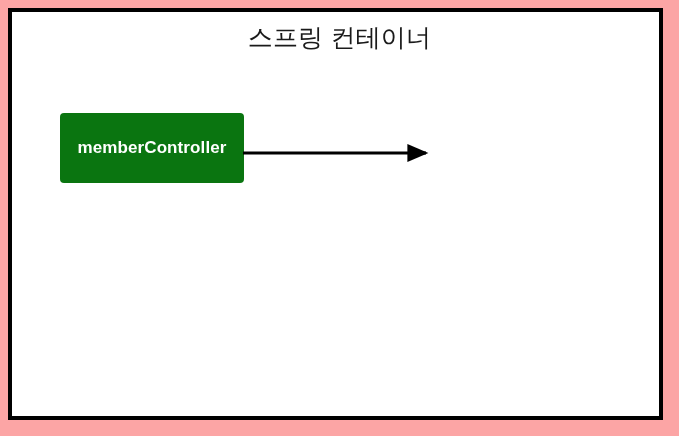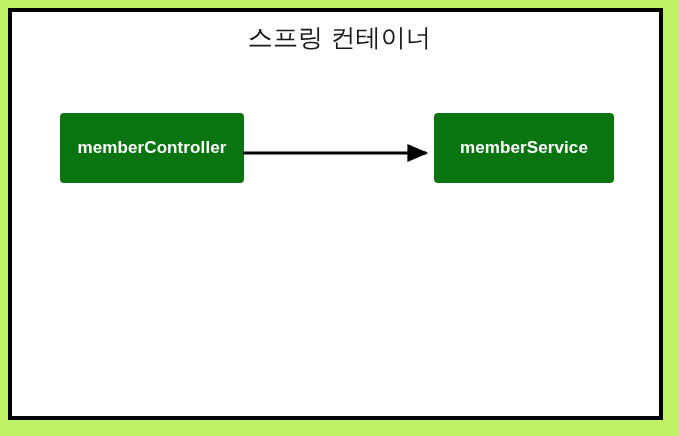--- a/index.html
+++ b/index.html
@@ -7,21 +7,21 @@
     padding: 0;
     background: #ffffff;
   }
   body {
     font-family: "Liberation Sans", "DejaVu Sans", sans-serif;
   }
   #canvas {
     position: relative;
     width: 679px;
     height: 436px;
-    background: #bef264;
+    background: #fca5a5;
     overflow: hidden;
   }
   
   .container-frame {
     position: absolute;
     left: 8px;
     top: 8px;
     width: 655px;      
     height: 412px;     
     border: 4px solid #000000;
@@ -87,23 +87,20 @@
 <div id="canvas">
 
   <div class="container-frame"></div>
 
   <div class="container-title">스프링 컨테이너</div>
 
   <div class="bean-node" id="bean-member-controller">
     <span class="bean-label">memberController</span>
   </div>
 
-  <div class="bean-node" id="bean-member-service">
-    <span class="bean-label">memberService</span>
-  </div>
 
   <div class="dep-arrow">
     <svg width="192" height="30" viewBox="0 0 192 30">
       <defs>
         <marker id="arrowhead" markerWidth="8" markerHeight="8" refX="6.2" refY="3" orient="auto" markerUnits="strokeWidth">
           <path d="M0,0 L7,3 L0,6 z" fill="#000000"></path>
         </marker>
       </defs>
       <line x1="0" y1="15" x2="183" y2="15" stroke="#000000" stroke-width="3" marker-end="url(#arrowhead)"></line>
     </svg>

